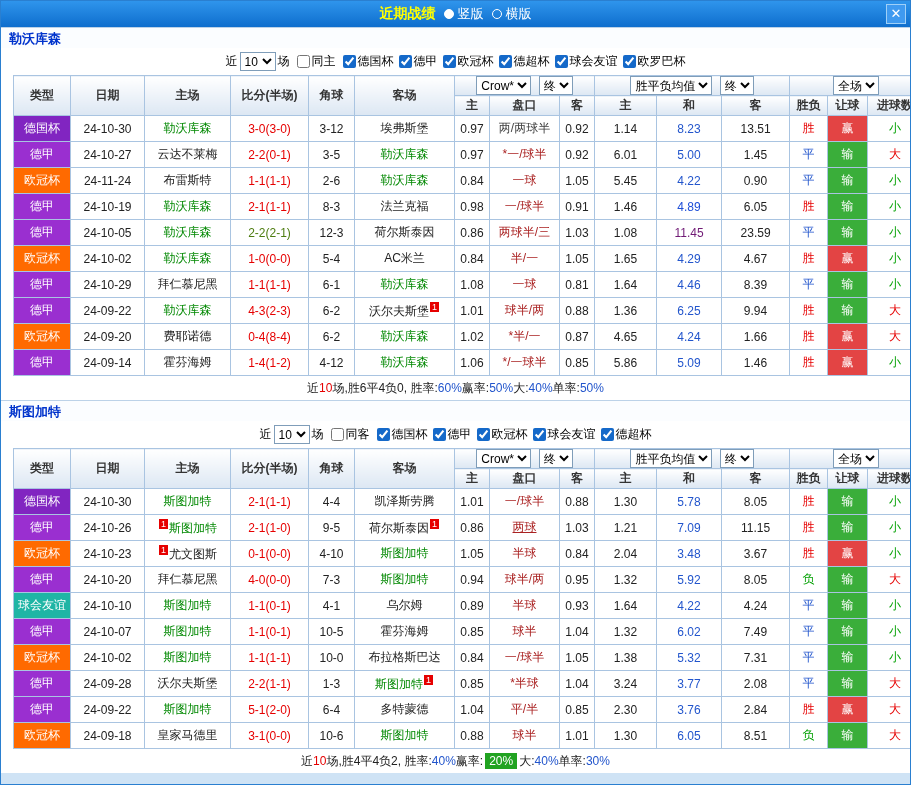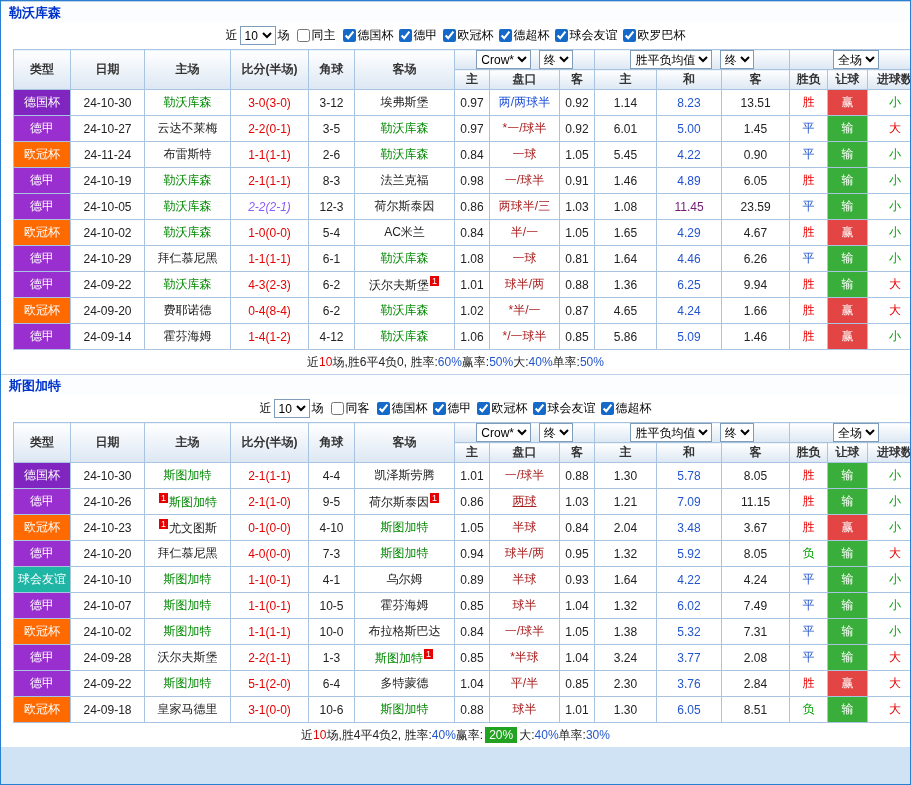--- a/index.html
+++ b/index.html
@@ -28,20 +28,34 @@
   .grid thead th { background:linear-gradient(#ffffff,#dce7f3); font-weight:bold; color:#333; height:20px; }
   .grid tbody td { height:26px; background:#fff; color:#222; }
   .sup-badge { display:inline-block; background:#e60000; color:#fff; font-size:9px; line-height:10px; padding:0 2px; vertical-align:super; margin:0 1px; }
   .summary { height:24px; display:flex; align-items:center; justify-content:center; font-size:12px; background:#fff; color:#222; }
 </style>
 </head>
 <body>
 
 <div class="app">
 
+  <div class="titlebar">
+    <div class="title-center">
+      <span class="main-title">近期战绩</span>
+      <span class="radio-lab">
+        <span class="radio-dot filled"></span>
+        <span>竖版</span>
+      </span>
+      <span class="radio-lab">
+        <span class="radio-dot"></span>
+        <span>横版</span>
+      </span>
+    </div>
+    <div class="close-btn">✕</div>
+  </div>
 
   <div class="section">
     <div class="sec-title">勒沃库森</div>
     <div class="controls">
       <span>近</span>
       <select><option>10</option></select>
       <span>场</span>
       <label class="chk">
         <input type="checkbox" style="">
         <span>同主</span>
@@ -118,21 +132,21 @@
       </thead>
       <tbody id="rows-0">
           <tr>
             <td style="background: rgb(129, 37, 193); color: rgb(255, 255, 255);">德国杯</td>
             <td>24-10-30</td>
             <td><span style="color: rgb(0, 136, 0);">勒沃库森</span></td>
             <td style="color: rgb(230, 0, 0);">3-0(3-0)</td>
             <td>3-12</td>
             <td><span>埃弗斯堡</span></td>
             <td>0.97</td>
-            <td style="color: #1d4ed8;">两/两球半</td>
+            <td style="color: #404040;">两/两球半</td>
             <td>0.92</td>
             <td>1.14</td>
             <td style="color: rgb(34, 85, 204);">8.23</td>
             <td>13.51</td>
             <td style="color: rgb(230, 0, 0);">胜</td>
             <td style="background: rgb(227, 68, 68); color: rgb(255, 255, 255);">赢</td>
             <td style="color: rgb(0, 160, 0);">小</td>
           </tr>
           <tr>
             <td style="background: rgb(154, 47, 208); color: rgb(255, 255, 255);">德甲</td>
@@ -182,21 +196,21 @@
             <td style="color: #1d4ed8;">4.89</td>
             <td>6.05</td>
             <td style="color: rgb(230, 0, 0);">胜</td>
             <td style="background: rgb(58, 174, 58); color: rgb(255, 255, 255);">输</td>
             <td style="color: rgb(0, 160, 0);">小</td>
           </tr>
           <tr>
             <td style="background: rgb(154, 47, 208); color: rgb(255, 255, 255);">德甲</td>
             <td>24-10-05</td>
             <td><span style="color: rgb(0, 136, 0);">勒沃库森</span></td>
-            <td style="color: #8b5cf6; font-style: italic;">2-2(2-1)</td>
+            <td style="color: #4d7c0f;">2-2(2-1)</td>
             <td>12-3</td>
             <td><span>荷尔斯泰因</span></td>
             <td>0.86</td>
             <td style="color: rgb(170, 34, 34);">两球半/三</td>
             <td>1.03</td>
             <td>1.08</td>
             <td style="color: #701a75;">11.45</td>
             <td>23.59</td>
             <td style="color: rgb(34, 85, 204);">平</td>
             <td style="background: rgb(58, 174, 58); color: rgb(255, 255, 255);">输</td>
@@ -224,21 +238,21 @@
             <td>24-10-29</td>
             <td><span>拜仁慕尼黑</span></td>
             <td style="color: rgb(230, 0, 0);">1-1(1-1)</td>
             <td>6-1</td>
             <td><span style="color: rgb(0, 136, 0);">勒沃库森</span></td>
             <td>1.08</td>
             <td style="color: rgb(170, 34, 34);">一球</td>
             <td>0.81</td>
             <td>1.64</td>
             <td style="color: rgb(34, 85, 204);">4.46</td>
-            <td>6.26</td>
+            <td>8.39</td>
             <td style="color: rgb(34, 85, 204);">平</td>
             <td style="background: rgb(58, 174, 58); color: rgb(255, 255, 255);">输</td>
             <td style="color: rgb(0, 160, 0);">小</td>
           </tr>
           <tr>
             <td style="background: rgb(154, 47, 208); color: rgb(255, 255, 255);">德甲</td>
             <td>24-09-22</td>
             <td><span style="color: rgb(0, 136, 0);">勒沃库森</span></td>
             <td style="color: rgb(230, 0, 0);">4-3(2-3)</td>
             <td>6-2</td>

